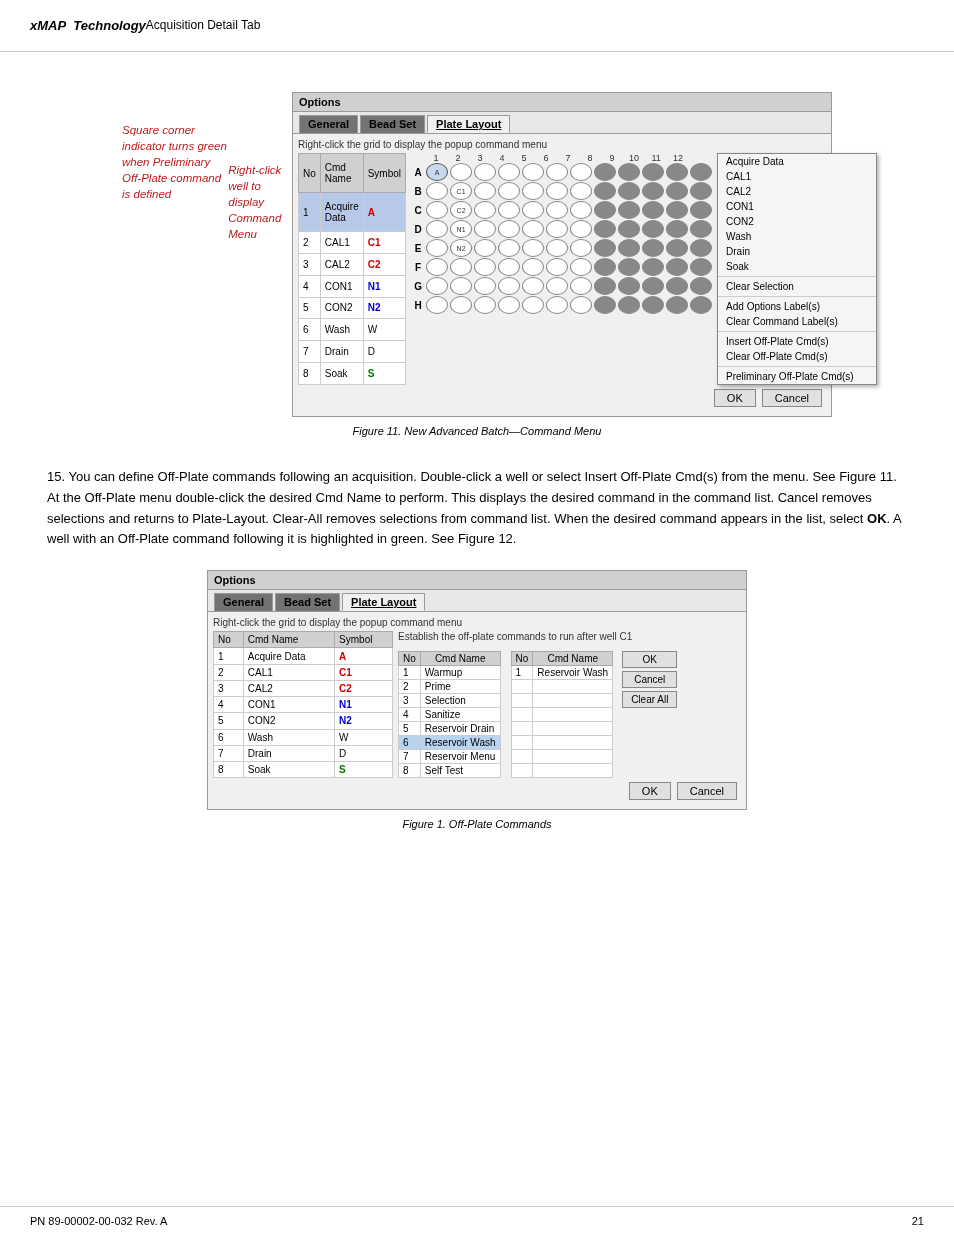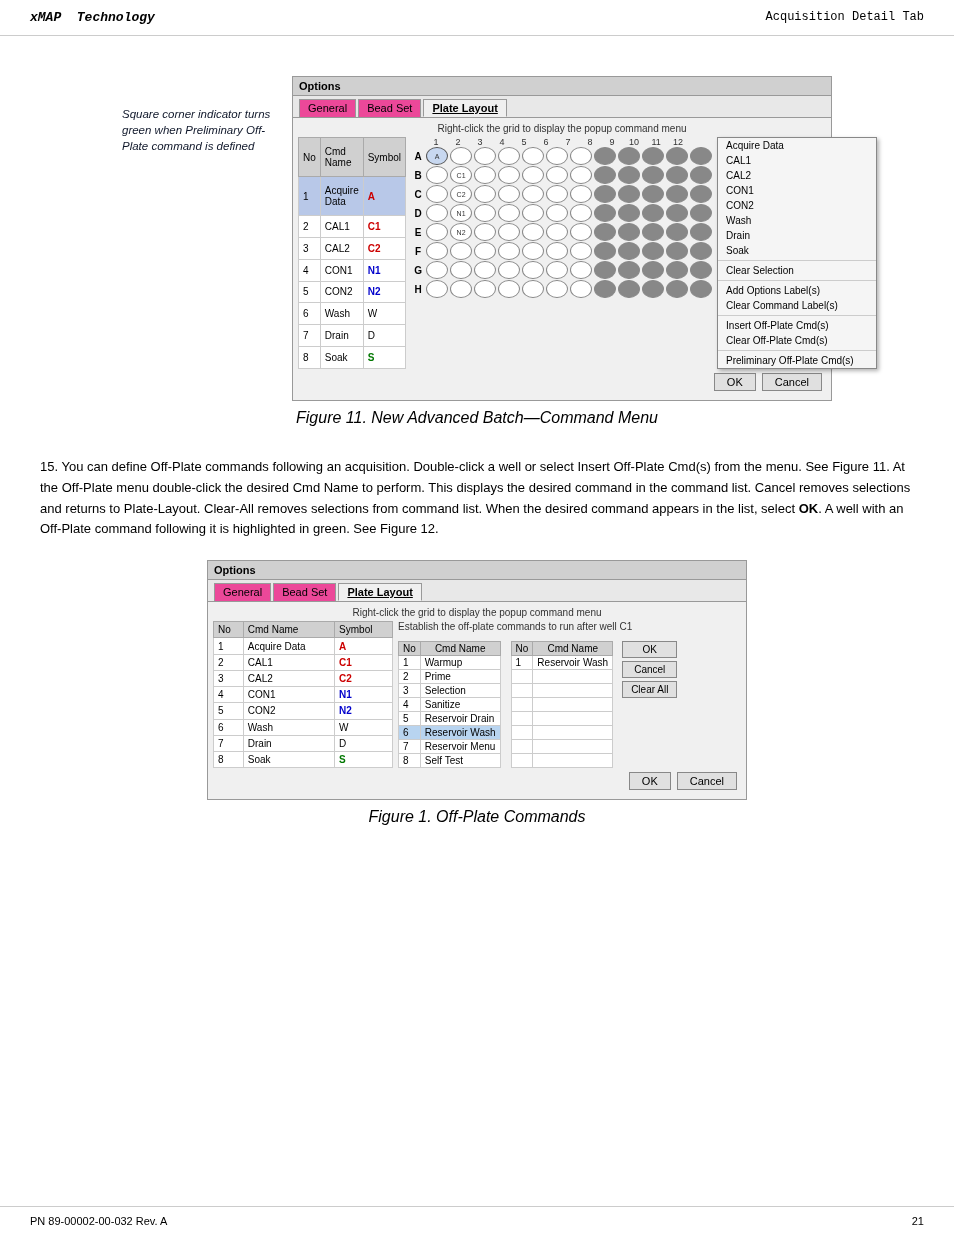--- a/index.html
+++ b/index.html
@@ -8,25 +8,23 @@
       min-height: 1235px;
       background: #ffffff;
       font-family: Arial, sans-serif;
       font-size: 13px;
       color: #000;
     }
 
     
     .page-header {
       display: flex;
-      justify-content: space-between;
-      padding: 10px 30px;
+      padding: 18px 30px;
       border-bottom: 1px solid #ccc;
       font-size: 12px;
-      font-family: Liberation Mono, monospace;
     }
     .header-left { font-style: italic; font-weight: bold; font-size: 13px; }
     .header-left span { font-style: normal; }
     .header-right { font-size: 12px; color: #000000; }
 
     
     .page-content {
       padding: 20px 40px;
     }
 
@@ -47,21 +45,21 @@
     }
 
     .annotations-col {
       display: flex;
       justify-content: space-between;
       width: 160px;
       padding-top: 30px;
       padding-bottom: 30px;
       font-style: italic;
       font-size: 12px;
-      color: #0f172a;
+      color: #b91c1c;
     }
 
     .annotation-item {
       display: flex;
       align-items: flex-start;
       gap: 5px;
       font-size: 11.5px;
       line-height: 1.4;
       position: relative;
     }
@@ -88,37 +86,38 @@
       gap: 2px;
       border-bottom: 1px solid #999;
       background: #e8e8e8;
     }
 
     .tab {
       padding: 2px 8px;
       border: 1px solid #999;
       border-bottom: none;
       cursor: pointer;
-      background: #ec4899;
+      background: #737373;
       font-size: 11px;
+      font-weight: bold;
     }
 
     .tab.active {
       background: #f0f0f0;
       border-bottom: 1px solid #f0f0f0;
       font-weight: bold;
       text-decoration: underline;
     }
 
     .options-body {
       padding: 5px;
     }
 
     .right-click-hint {
-      text-align: center;
+      text-align: left;
       font-size: 10px;
       color: #333;
       margin-bottom: 3px;
     }
 
     
     .plate-area {
       display: flex;
       gap: 5px;
     }
@@ -242,30 +241,30 @@
       padding: 2px 12px;
       border: 1px solid #888;
       background: #e0e0e0;
       cursor: pointer;
       font-size: 11px;
     }
 
     
     .figure-caption {
       font-style: italic;
-      font-size: 16px;
+      font-size: 11px;
       margin-top: 8px;
       text-align: center;
     }
 
     
     .body-text {
       font-size: 13px;
       line-height: 1.6;
-      margin: 15px 0;
+      margin: 15px 7px;
     }
 
     .body-text strong {
       font-weight: bold;
     }
 
     
     .figure12-panel {
       border: 1px solid #999;
       background: #f0f0f0;
@@ -378,20 +377,23 @@
 </div>
 
 <div class="page-content">
 
   <div class="figure-container">
     <div class="figure11-wrapper">
 
       <div class="annotations-col">
         <div class="annotation-item">
           <span style="font-style:italic;">Square corner indicator turns green when Preliminary Off-Plate command is defined</span>
+        </div>
+        <div class="annotation-item" style="margin-top:40px;">
+          <span style="font-style:italic;">Right-click well to display Command Menu</span>
         </div>
       </div>
 
       <div class="options-panel">
         <div class="options-title">Options</div>
         <div class="options-tabs">
           <div class="tab">General</div>
           <div class="tab">Bead Set</div>
           <div class="tab active">Plate Layout</div>
         </div>

